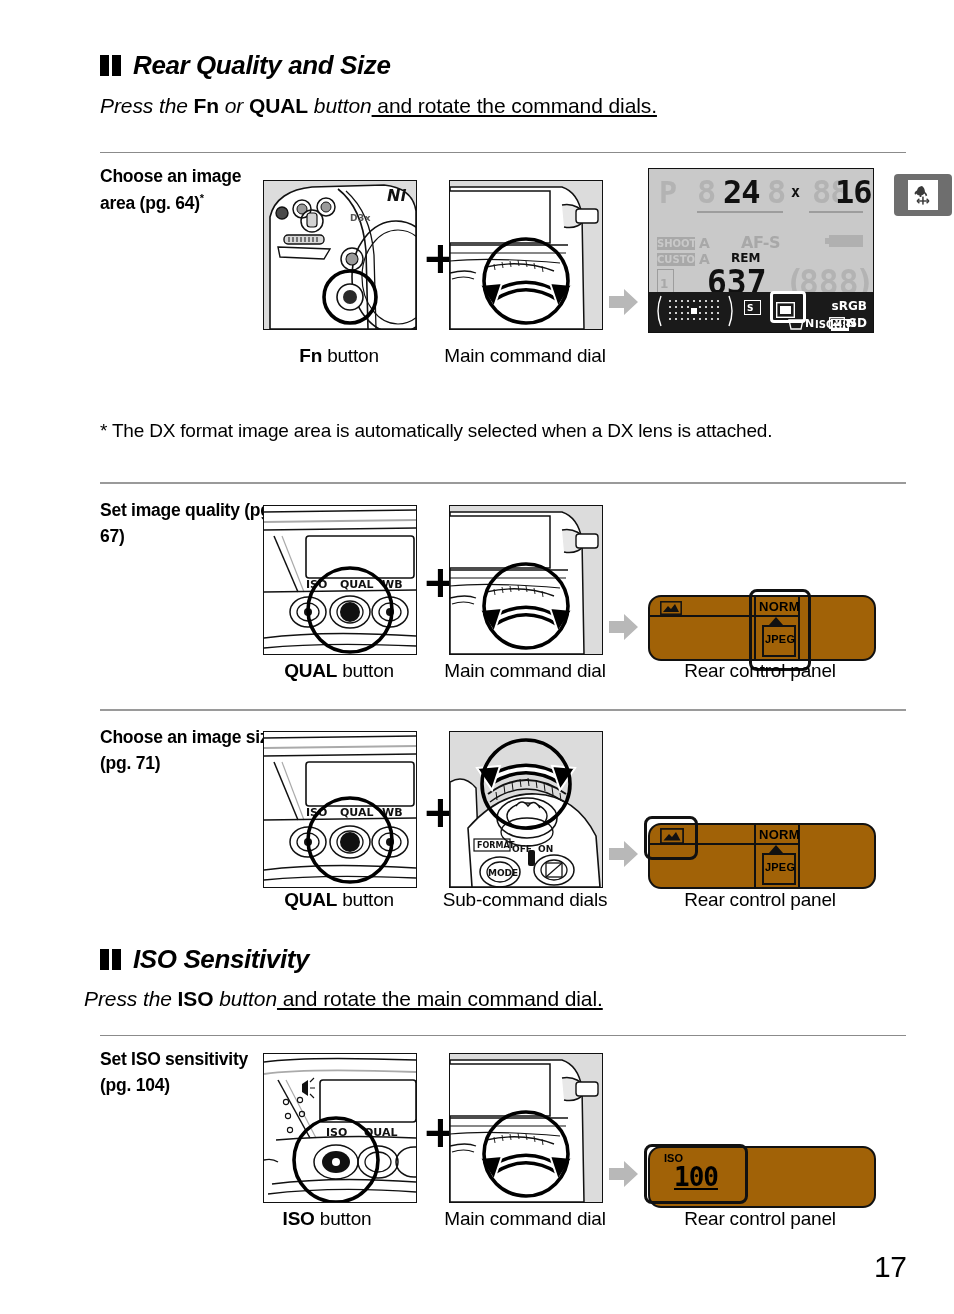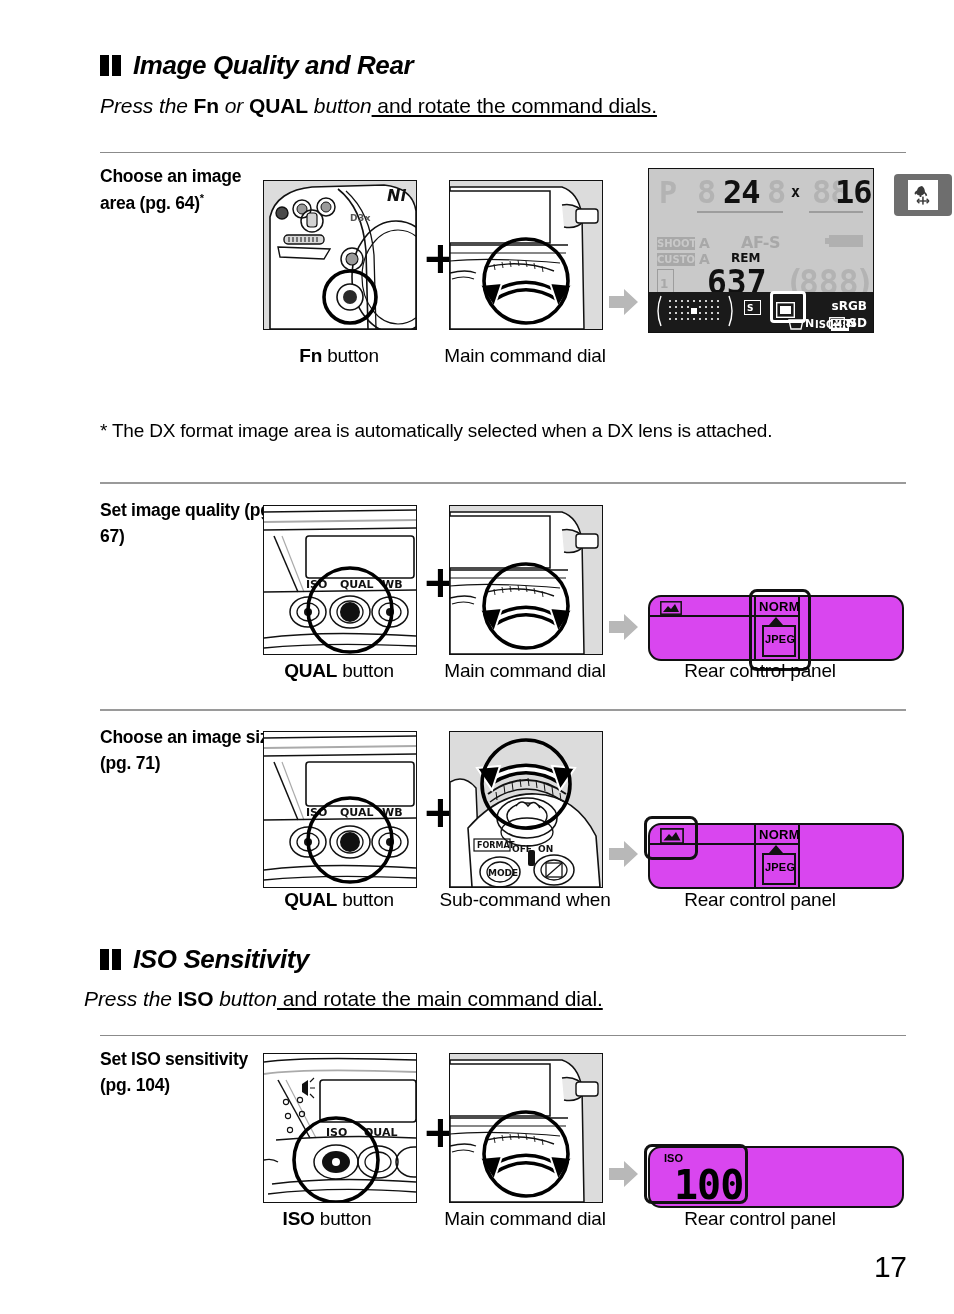--- a/index.html
+++ b/index.html
@@ -101,31 +101,30 @@
   .lbl.dim{color:#a8a8a8;}
   .lbl.onblk{color:#fff;}
   .invbox{position:absolute;background:#a8a8a8;color:#c9c9c9;font-weight:bold;text-align:center;}
   .hilite{position:absolute;border:3px solid #fff;border-radius:4px;}
 
   
   .rcp{
     position:absolute;
     border:2.5px solid #111;
     border-radius:13px;
-    background:#d946ef;
-    padding-left:28px;
+    background:#a16207;
   }
   .rcp .vdiv{position:absolute;width:2px;background:#111;}
   .rcp .hdiv{position:absolute;height:2px;background:#111;}
   .rcp .norm{position:absolute;font-weight:bold;font-size:13px;letter-spacing:.3px;}
   .rcp .jpegbox{position:absolute;border:2px solid #111;}
   .rcp .jpegtxt{position:absolute;font-weight:bold;font-size:11px;letter-spacing:.2px;}
   .rcp .tri{position:absolute;width:0;height:0;border-left:7px solid transparent;border-right:7px solid transparent;border-bottom:8px solid #111;}
   .rcp .isotxt{position:absolute;font-weight:bold;font-size:11px;}
-  .rcp .isonum{position:absolute;font-family:"DejaVu Sans Mono", monospace;font-weight:bold;font-size:40px;letter-spacing:-1px;}
+  .rcp .isonum{position:absolute;font-family:"DejaVu Sans Mono", monospace;font-weight:bold;font-size:26px;letter-spacing:-1px;text-decoration:underline;}
   .callout{position:absolute;border:3.5px solid #111;border-radius:8px;}
 
   
   .qpict{position:absolute;}
 
   
   .margin-tab{
     position:absolute;
     background:#6e6e6e;
     border-radius:4px;
@@ -143,21 +142,21 @@
 </head>
 <body>
 
 <div class="page">
 
   <div class="sec-head" style="left:100px; top:50px;">
     <span class="bars">
         <i></i>
         <i></i>
       </span>
-    <span>Image Quality and Rear</span>
+    <span>Rear Quality and Size</span>
   </div>
 
   <div class="sec-sub" style="left:100px; top:94px;">
     <span>Press the </span><b>Fn</b><span> or </span><b>QUAL</b><span> button</span><span class="plain"> and rotate the command dials.</span>
   </div>
 
   <div class="rule" style="left:100px; top:152px; width:806px;"></div>
 
   <div class="row-label" style="left:100px; top:164px;">
     <span>Choose an image area (pg. 64)</span><sup>*</sup>
@@ -546,21 +545,21 @@
     <div class="norm" style="left:109px; top:2px;">NORM</div>
     <div class="tri" style="left:119px; top:20px;"></div>
     <div class="jpegbox" style="left:112px; top:28px; width:30px; height:28px;"></div>
     <div class="jpegtxt" style="left:115px; top:36px;">JPEG</div>
     <div class="callout" style="left:-6px; top:-9px; width:48px; height:38px;"></div>
   </div>
 
   <div class="cap" style="left:263px; top:889px; width:152px;">
     <b>QUAL</b><span> button</span>
   </div>
-  <div class="cap" style="left:430px; top:889px; width:190px;">Sub-command when</div>
+  <div class="cap" style="left:430px; top:889px; width:190px;">Sub-command dials</div>
   <div class="cap" style="left:646px; top:889px; width:228px;">Rear control panel</div>
 
   <div class="sec-head" style="left:100px; top:944px;">
     <span class="bars">
         <i></i>
         <i></i>
       </span>
     <span>ISO Sensitivity</span>
   </div>
 

